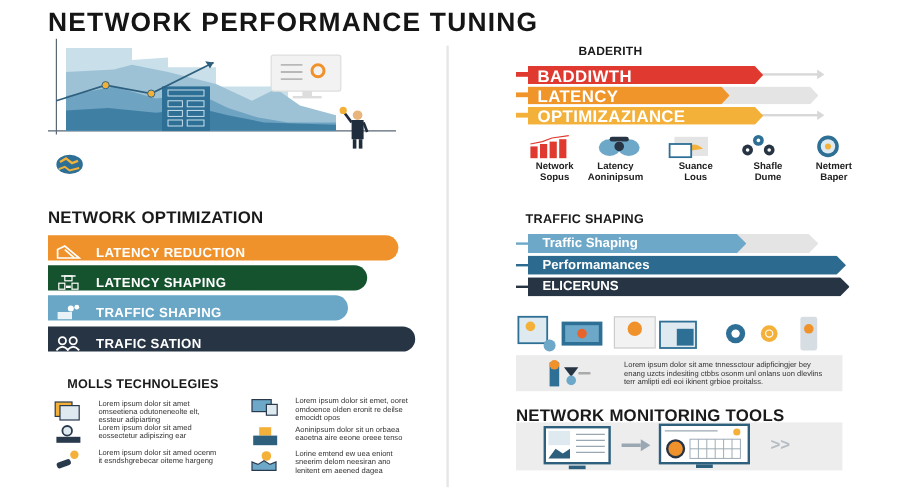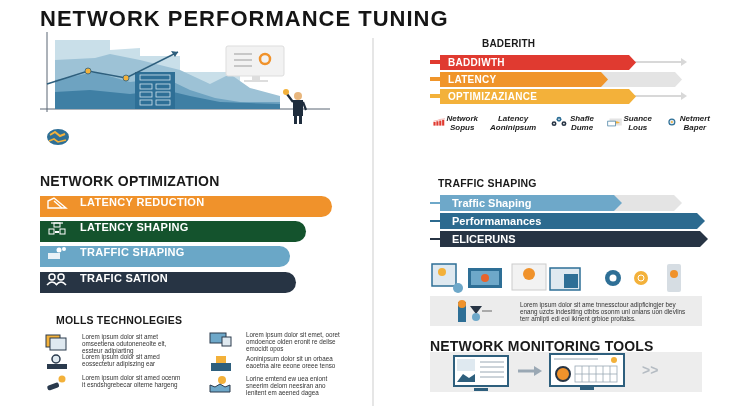--- a/index.html
+++ b/index.html
@@ -13,32 +13,32 @@
 
   
   .hero { left: 40px; top: 32px; width: 290px; height: 92px; }
   .badge { left: 46px; top: 128px; display: flex; align-items: center; gap: 6px; }
   .badge-text { font-size: 10.5px; font-weight: 700; line-height: 11px; color: #1f2d3d; }
   .badge-text span { display: block; }
 
   .sec-heading { font-size: 14px; font-weight: 700; color: #1a1a1a; white-space: nowrap; letter-spacing: 0.2px; }
 
   
-  .pill { position: absolute; left: 40px; height: 21px; border-radius: 0 12px 12px 0; display: flex; align-items: flex-start; color: #fff; font-weight: 700; font-size: 11px; letter-spacing: 0.3px; }
+  .pill { position: absolute; left: 40px; height: 21px; border-radius: 0 12px 12px 0; display: flex; align-items: flex-end; color: #fff; font-weight: 700; font-size: 11px; letter-spacing: 0.3px; }
   .pill .ico { width: 22px; height: 14px; margin-left: 6px; margin-right: 12px; display: flex; align-items: center; justify-content: center; }
 
   
   .arrow-row { position: absolute; left: 430px; height: 14px; }
   .arrow-track { position: absolute; left: 10px; top: 6px; height: 2px; background: #d8d8d8; }
   .arrow-track::after { content: ""; position: absolute; right: -5px; top: -3px; border-left: 6px solid #d8d8d8; border-top: 4px solid transparent; border-bottom: 4px solid transparent; }
-  .arrow-bar { position: absolute; left: 10px; top: 0; height: 15px; display: flex; align-items: center; padding-left: 8px; color: #fff; font-weight: 700; font-size: 10px; letter-spacing: 0.3px; clip-path: polygon(0 0, calc(100% - 7px) 0, 100% 50%, calc(100% - 7px) 100%, 0 100%); }
+  .arrow-bar { position: absolute; left: 10px; top: 0; height: 15px; display: flex; align-items: center; padding-left: 8px; color: #fff; font-weight: 700; font-size: 14px; letter-spacing: 0.3px; clip-path: polygon(0 0, calc(100% - 7px) 0, 100% 50%, calc(100% - 7px) 100%, 0 100%); }
   .arrow-stub { position: absolute; left: 0; top: 5px; width: 12px; height: 4px; }
 
   .icon-row { left: 432px; top: 112px; display: flex; gap: 12px; }
-  .icon-cell { width: 46px; display: flex; flex-direction: row; align-items: flex-end; font-style: italic; }
+  .icon-cell { width: 46px; display: flex; flex-direction: column; align-items: flex-end; }
   .icon-cell .lbl { font-size: 8px; font-weight: 700; text-align: center; line-height: 8.5px; color: #222; margin-top: 3px; }
   .icon-cell .lbl span { display: block; }
 
   .ts-row { position: absolute; left: 430px; height: 16px; }
   .ts-bar { position: absolute; left: 10px; top: 0; height: 16px; display: flex; align-items: center; padding-left: 12px; color: #fff; font-weight: 700; font-size: 11px; clip-path: polygon(0 0, calc(100% - 8px) 0, 100% 50%, calc(100% - 8px) 100%, 0 100%); }
   .ts-ghost { position: absolute; left: 10px; top: 0; height: 16px; background: #e4e4e4; clip-path: polygon(0 0, calc(100% - 8px) 0, 100% 50%, calc(100% - 8px) 100%, 0 100%); }
   .ts-stub { position: absolute; left: 0; top: 7px; width: 12px; height: 2px; }
 
   .lorem-box { left: 430px; top: 296px; width: 272px; height: 30px; background: #ececec; display: flex; align-items: center; }
   .lorem-box p { font-size: 6.3px; line-height: 7px; color: #333; margin-left: 34px; width: 170px; }
@@ -126,21 +126,21 @@
 <div class="pill" style="top:246px; width:250px; background:#6aa7c7;">
   <span class="ico">
     <svg width="22" height="14" viewBox="0 0 22 14">
         <rect x="2" y="7" width="12" height="6" fill="#fff" opacity="0.85"></rect>
         <circle cx="13" cy="4" r="2.5" fill="#fff"></circle>
         <circle cx="18" cy="3" r="2" fill="#fff"></circle>
       </svg>
   </span>
   <span>TRAFFIC SHAPING</span>
 </div>
-<div class="pill" style="top:272px; width:256px; background:#273444;">
+<div class="pill" style="top:272px; width:306px; background:#273444;">
   <span class="ico">
     <svg width="22" height="14" viewBox="0 0 22 14">
         <circle cx="6" cy="5" r="3" fill="none" stroke="#fff" stroke-width="1.5"></circle>
         <circle cx="15" cy="5" r="3" fill="none" stroke="#fff" stroke-width="1.5"></circle>
         <path d="M1 13 Q6 7 11 13" fill="none" stroke="#fff" stroke-width="1.5"></path>
         <path d="M10 13 Q15 7 20 13" fill="none" stroke="#fff" stroke-width="1.5"></path>
       </svg>
   </span>
   <span>TRAFIC SATION</span>
 </div>
@@ -236,41 +236,41 @@
         <circle cx="20" cy="10" r="4" fill="#273444"></circle>
         <rect x="12" y="2" width="16" height="4" rx="2" fill="#273444"></rect>
       </svg>
     <div class="lbl">
         <span>Latency</span>
         <span>Aoninipsum</span>
       </div>
   </div>
   <div class="icon-cell">
     <svg width="40" height="20" viewBox="0 0 40 20">
+        <rect x="8" y="2" width="28" height="16" fill="#e4e4e4"></rect>
+        <path d="M18 14 Q22 4 32 12 Z" fill="#f3b13a"></path>
+        <rect x="4" y="8" width="18" height="11" fill="#fff" stroke="#2e6f96" stroke-width="1.5"></rect>
+      </svg>
+    <div class="lbl">
+        <span>Suance</span>
+        <span>Lous</span>
+      </div>
+  </div>
+  <div class="icon-cell">
+    <svg width="40" height="20" viewBox="0 0 40 20">
         <circle cx="20" cy="5" r="4.5" fill="#2e6f96"></circle>
         <circle cx="11" cy="13" r="4.5" fill="#273444"></circle>
         <circle cx="29" cy="13" r="4.5" fill="#273444"></circle>
         <circle cx="20" cy="5" r="1.5" fill="#fff"></circle>
         <circle cx="11" cy="13" r="1.5" fill="#fff"></circle>
         <circle cx="29" cy="13" r="1.5" fill="#fff"></circle>
       </svg>
     <div class="lbl">
         <span>Shafle</span>
         <span>Dume</span>
-      </div>
-  </div>
-  <div class="icon-cell">
-    <svg width="40" height="20" viewBox="0 0 40 20">
-        <rect x="8" y="2" width="28" height="16" fill="#e4e4e4"></rect>
-        <path d="M18 14 Q22 4 32 12 Z" fill="#f3b13a"></path>
-        <rect x="4" y="8" width="18" height="11" fill="#fff" stroke="#2e6f96" stroke-width="1.5"></rect>
-      </svg>
-    <div class="lbl">
-        <span>Suance</span>
-        <span>Lous</span>
       </div>
   </div>
   <div class="icon-cell">
     <svg width="40" height="20" viewBox="0 0 40 20">
         <circle cx="20" cy="10" r="9" fill="#2e6f96"></circle>
         <circle cx="20" cy="10" r="6" fill="#dfe9f0"></circle>
         <circle cx="20" cy="10" r="2.5" fill="#f3b13a"></circle>
       </svg>
     <div class="lbl">
         <span>Netmert</span>

